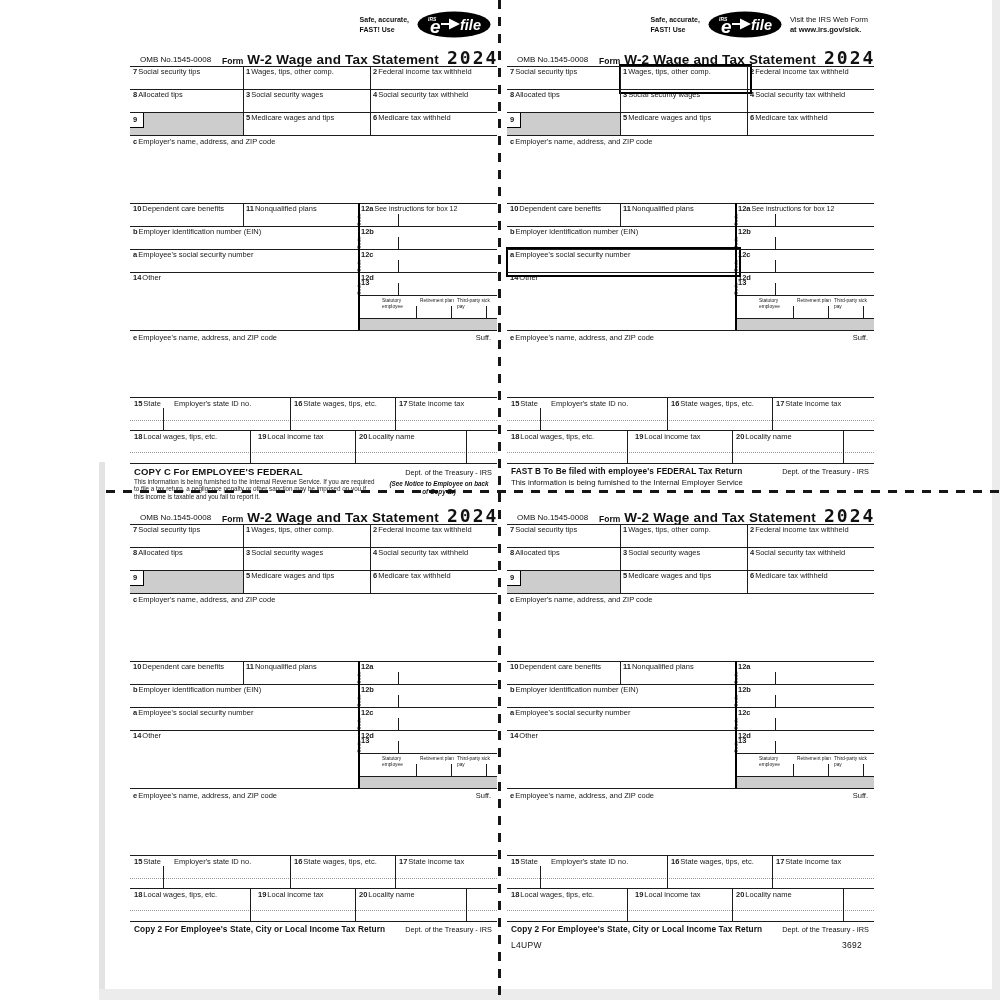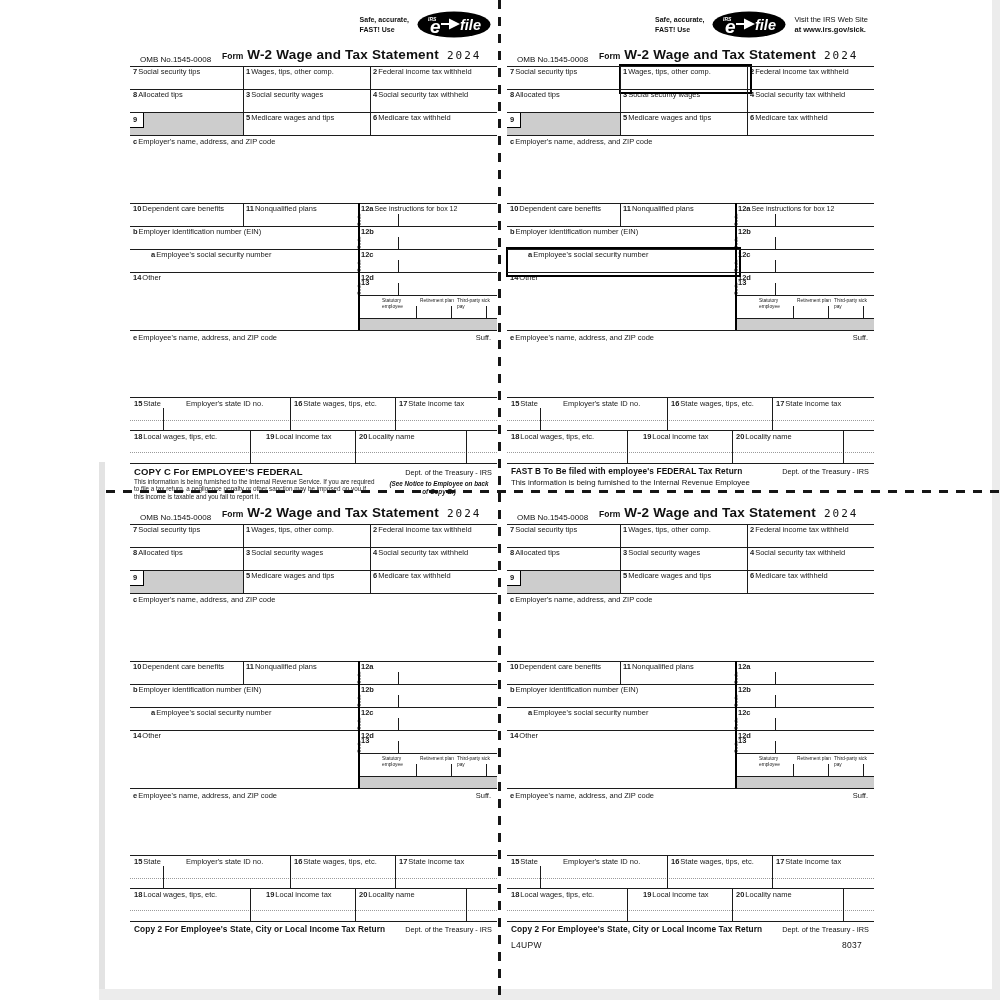--- a/index.html
+++ b/index.html
@@ -35,47 +35,47 @@
   .efile-row{position:absolute;top:3px;right:6px;display:flex;align-items:center;gap:8px;}
   .tagline{font-size:7px;font-weight:700;line-height:1.3;}
   .efile-logo{width:74px;height:27px;display:block;}
   .irs-site{font-size:7.5px;line-height:1.3;}
   .irs-site .b2{font-weight:700;}
 
   .omb{position:absolute;top:47px;left:10px;font-size:8px;}
   .title-row{position:absolute;top:39px;left:92px;display:flex;align-items:baseline;white-space:nowrap;}
   .form-word{font-size:8.5px;font-weight:700;margin-right:4px;}
   .title-main{font-size:13.5px;font-weight:700;letter-spacing:0.2px;}
-  .title-year{font-size:11px;font-family:"DejaVu Sans Mono",monospace;font-weight:400;
+  .title-year{font-size:18px;font-family:"DejaVu Sans Mono",monospace;font-weight:700;
     margin-left:8px;letter-spacing:2px;}
 
   .chip9{position:absolute;left:0;top:105px;background:#fff;border-right:1px solid #000;
     border-bottom:1px solid #000;font-size:7.5px;font-weight:700;padding:2px 6px 3px 3px;}
 
   .code-vert{position:absolute;left:228px;font-size:4.5px;color:#444;
     writing-mode:vertical-rl;transform:rotate(180deg);letter-spacing:0.5px;line-height:1;}
   .cv1{top:205px;} .cv2{top:228px;} .cv3{top:251px;} .cv4{top:274px;}
 
   .cb{position:absolute;font-size:4.8px;line-height:1.2;width:34px;white-space:normal;color:#222;}
 
   
   .p-b7{left:3px;top:60px;} .p-b1{left:116px;top:60px;} .p-b2{left:243px;top:60px;}
   .p-b8{left:3px;top:83px;} .p-b3{left:116px;top:83px;} .p-b4{left:243px;top:83px;}
   .p-b5{left:116px;top:106px;} .p-b6{left:243px;top:106px;}
   .p-c{left:3px;top:130px;}
   .p-b10{left:3px;top:197px;} .p-b11{left:116px;top:197px;} .p-b12a{left:231px;top:197px;}
   .p-bb{left:3px;top:220px;} .p-b12b{left:231px;top:220px;}
-  .p-ba{left:21px;top:243px;} .p-b12c{left:231px;top:243px;}
+  .p-ba{left:3px;top:243px;} .p-b12c{left:231px;top:243px;}
   .p-b14{left:3px;top:266px;} .p-b12d{left:231px;top:266px;}
   .p-b13{left:231px;top:271px;}
   .p-cb1{left:252px;top:290px;} .p-cb2{left:290px;top:290px;} .p-cb3{left:327px;top:290px;}
   .p-e{left:3px;top:326px;} .p-suff{right:6px;top:326px;left:auto;}
-  .p-b15{left:4px;top:392px;} .p-sid{left:56px;top:392px;text-align:center;}
+  .p-b15{left:4px;top:392px;} .p-sid{left:44px;top:392px;text-align:center;}
   .p-b16{left:164px;top:392px;} .p-b17{left:269px;top:392px;}
-  .p-b18{left:4px;top:425px;} .p-b19{left:136px;top:425px;} .p-b20{left:229px;top:425px;}
+  .p-b18{left:4px;top:425px;} .p-b19{left:128px;top:425px;} .p-b20{left:229px;top:425px;}
 
   .copy-row{position:absolute;top:458px;left:4px;right:5px;display:flex;
     justify-content:space-between;align-items:baseline;white-space:nowrap;}
   .copy-line{font-weight:700;font-size:8.3px;letter-spacing:0.1px;}
   .copy-line.big{font-size:9.5px;}
   .dept-line{font-size:7.3px;margin-left:6px;}
   .fine-print{position:absolute;top:470px;left:4px;width:243px;font-size:6.3px;line-height:1.18;color:#222;}
   .notice{position:absolute;top:472px;left:256px;width:106px;font-size:6.3px;font-weight:700;
     font-style:italic;text-align:center;line-height:1.25;}
   .fp2{position:absolute;top:470px;left:4px;font-size:7.8px;}
@@ -219,21 +219,21 @@
       </div>
       <svg class="efile-logo" viewBox="0 0 74 27">
         <ellipse cx="37" cy="13.5" rx="36.5" ry="13" fill="#000"></ellipse>
         <text x="11" y="9.5" fill="#fff" font-size="5" font-style="italic" font-weight="bold">IRS</text>
         <text x="13" y="21.5" fill="#fff" font-size="19" font-style="italic" font-weight="bold">e</text>
         <path d="M24 12 h9 v2 h-9 z" fill="#fff"></path>
         <path d="M32 7.5 L43 13 L32 18.5 Z" fill="#fff"></path>
         <text x="43" y="19" fill="#fff" font-size="14.5" font-style="italic" font-weight="bold">file</text>
       </svg>
       <div class="irs-site">
-        <div>Visit the IRS Web Site</div>
+        <div>Visit the IRS Web Form</div>
         <div class="b2">at www.irs.gov/sick.</div>
       </div>
     </div>
 
     <div class="omb">OMB No.1545-0008</div>
     <div class="title-row">
       <span class="form-word">Form</span>
       <span class="title-main">W-2 Wage and Tax Statement</span>
       <span class="title-year">2024</span>
     </div>
@@ -279,21 +279,21 @@
     <div class="lbl p-b17"><span class="bn">17</span><span>State income tax</span></div>
     <div class="lbl p-b18"><span class="bn">18</span><span>Local wages, tips, etc.</span></div>
     <div class="lbl p-b19"><span class="bn">19</span><span>Local income tax</span></div>
     <div class="lbl p-b20"><span class="bn">20</span><span>Locality name</span></div>
 
     <div class="copy-row">
       <span class="copy-line">FAST B To Be filed with employee's FEDERAL Tax Return</span>
       <span class="dept-line">Dept. of the Treasury - IRS</span>
     </div>
 
-    <div class="fp2">This information is being furnished to the Internal Revenue Employee</div>
+    <div class="fp2">This information is being furnished to the Internal Employer Service</div>
 
     <div class="bold-overlay bo-box1" style="display: block;"></div>
     <div class="bold-overlay bo-boxa" style="display: block;"></div>
   <div class="hl" style="left: 0px; top: 58px; width: 367px;"></div>
       <div class="hl" style="left: 0px; top: 81px; width: 367px;"></div>
       <div class="hl" style="left: 0px; top: 104px; width: 367px;"></div>
       <div class="hl" style="left: 0px; top: 127px; width: 367px;"></div>
       <div class="hl" style="left: 0px; top: 195px; width: 367px;"></div>
       <div class="hl" style="left: 0px; top: 218px; width: 367px;"></div>
       <div class="hl" style="left: 0px; top: 241px; width: 367px;"></div>
@@ -473,21 +473,21 @@
     <div class="lbl p-b19"><span class="bn">19</span><span>Local income tax</span></div>
     <div class="lbl p-b20"><span class="bn">20</span><span>Locality name</span></div>
 
     <div class="copy-row">
       <span class="copy-line">Copy 2 For Employee's State, City or Local Income Tax Return</span>
       <span class="dept-line">Dept. of the Treasury - IRS</span>
     </div>
 
     <div class="codes-row">
       <span>L4UPW</span>
-      <span>8037</span>
+      <span>3692</span>
     </div>
 
   <div class="hl" style="left: 0px; top: 58px; width: 367px;"></div>
       <div class="hl" style="left: 0px; top: 81px; width: 367px;"></div>
       <div class="hl" style="left: 0px; top: 104px; width: 367px;"></div>
       <div class="hl" style="left: 0px; top: 127px; width: 367px;"></div>
       <div class="hl" style="left: 0px; top: 195px; width: 367px;"></div>
       <div class="hl" style="left: 0px; top: 218px; width: 367px;"></div>
       <div class="hl" style="left: 0px; top: 241px; width: 367px;"></div>
       <div class="hl" style="left: 0px; top: 264px; width: 367px;"></div>

